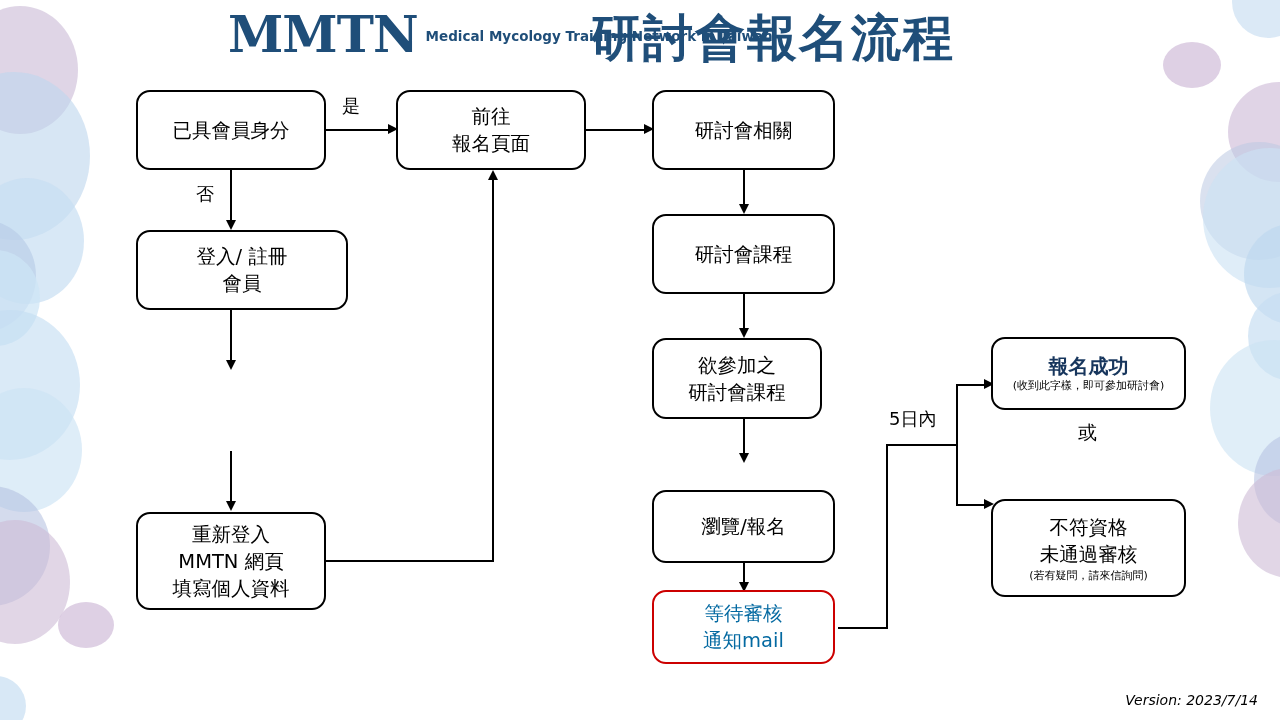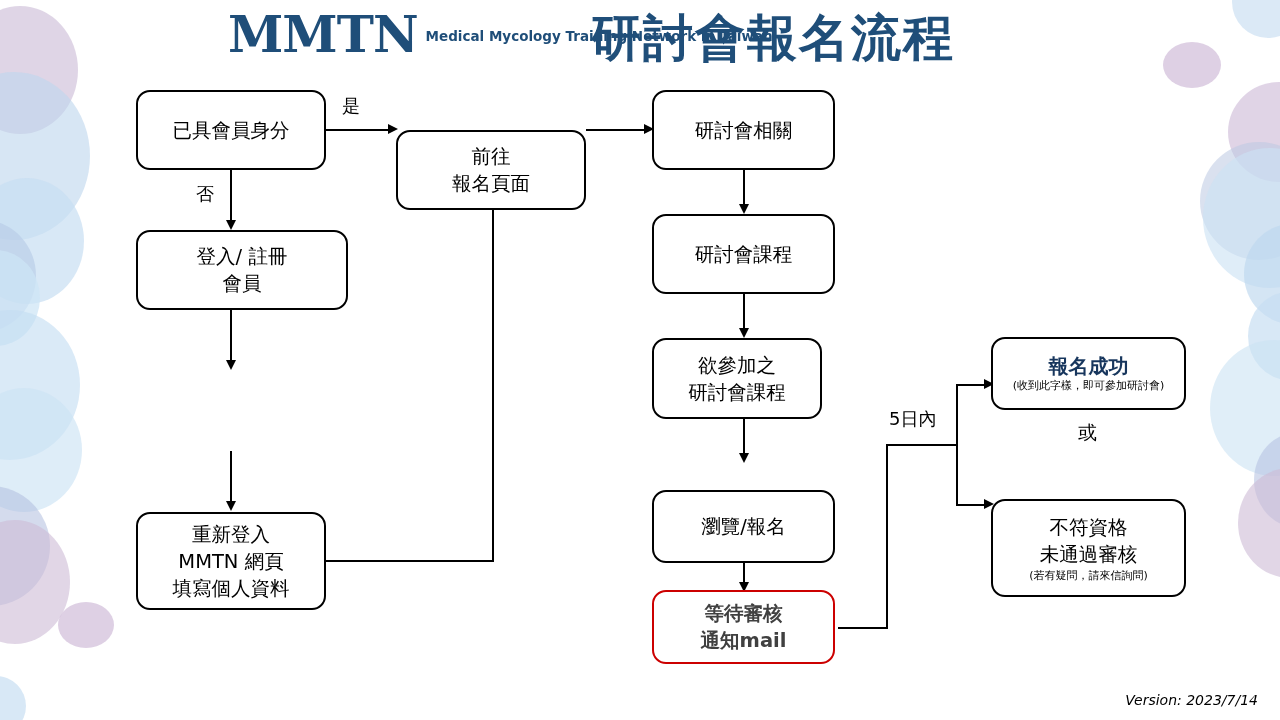--- a/index.html
+++ b/index.html
@@ -35,21 +35,21 @@
   
   .node{
     position:absolute;box-sizing:border-box;
     border:2.2px solid #000;border-radius:14px;background:#ffffff;
     display:flex;flex-direction:column;align-items:center;justify-content:center;
     text-align:center;color:#000;z-index:4;
   }
   .node .ln{display:block;white-space:nowrap;}
   .n-19{font-size:19.5px;line-height:27px;}
   .node.red{border-color:#CC0000;color:#CC0000;}
-  .node.red .ln{color:#404040;font-weight:bold;}
+  .node.red .ln{color:#0369a1;}
   .title-blue{color:#17365D;font-weight:bold;font-size:20px;line-height:24px;}
   .subnote{font-size:11px;line-height:14px;color:#000;white-space:nowrap;margin-top:1px;}
 
   
   .conn{position:absolute;background:#000;z-index:3;}
   .h{height:2px;}
   .v{width:2px;}
   .arrow{position:absolute;width:0;height:0;z-index:3;}
   .arrow.down{border-left:5.5px solid transparent;border-right:5.5px solid transparent;border-top:10px solid #000;}
   .arrow.up{border-left:5.5px solid transparent;border-right:5.5px solid transparent;border-bottom:10px solid #000;}
@@ -147,21 +147,21 @@
   <div class="conn h" style="left:956px;top:504px;width:32px;"></div>
   <div class="arrow right" style="left:984px;top:499px;"></div>
   <div class="edge-label" style="left:889px;top:408px;">5日內</div>
 
   <div class="or-label" style="left:1078px;top:421px;">或</div>
 
   <div class="node" style="left:136px;top:90px;width:190px;height:80px;">
     <span class="ln n-19">已具會員身分</span>
   </div>
 
-  <div class="node" style="left:396px;top:90px;width:190px;height:80px;margin-top:40px;">
+  <div class="node" style="left:396px;top:90px;width:190px;height:80px;">
     <span class="ln n-19">前往</span>
     <span class="ln n-19">報名頁面</span>
   </div>
 
   <div class="node" style="left:136px;top:230px;width:212px;height:80px;">
     <span class="ln n-19">登入/ 註冊</span>
     <span class="ln n-19">會員</span>
   </div>
 
 

